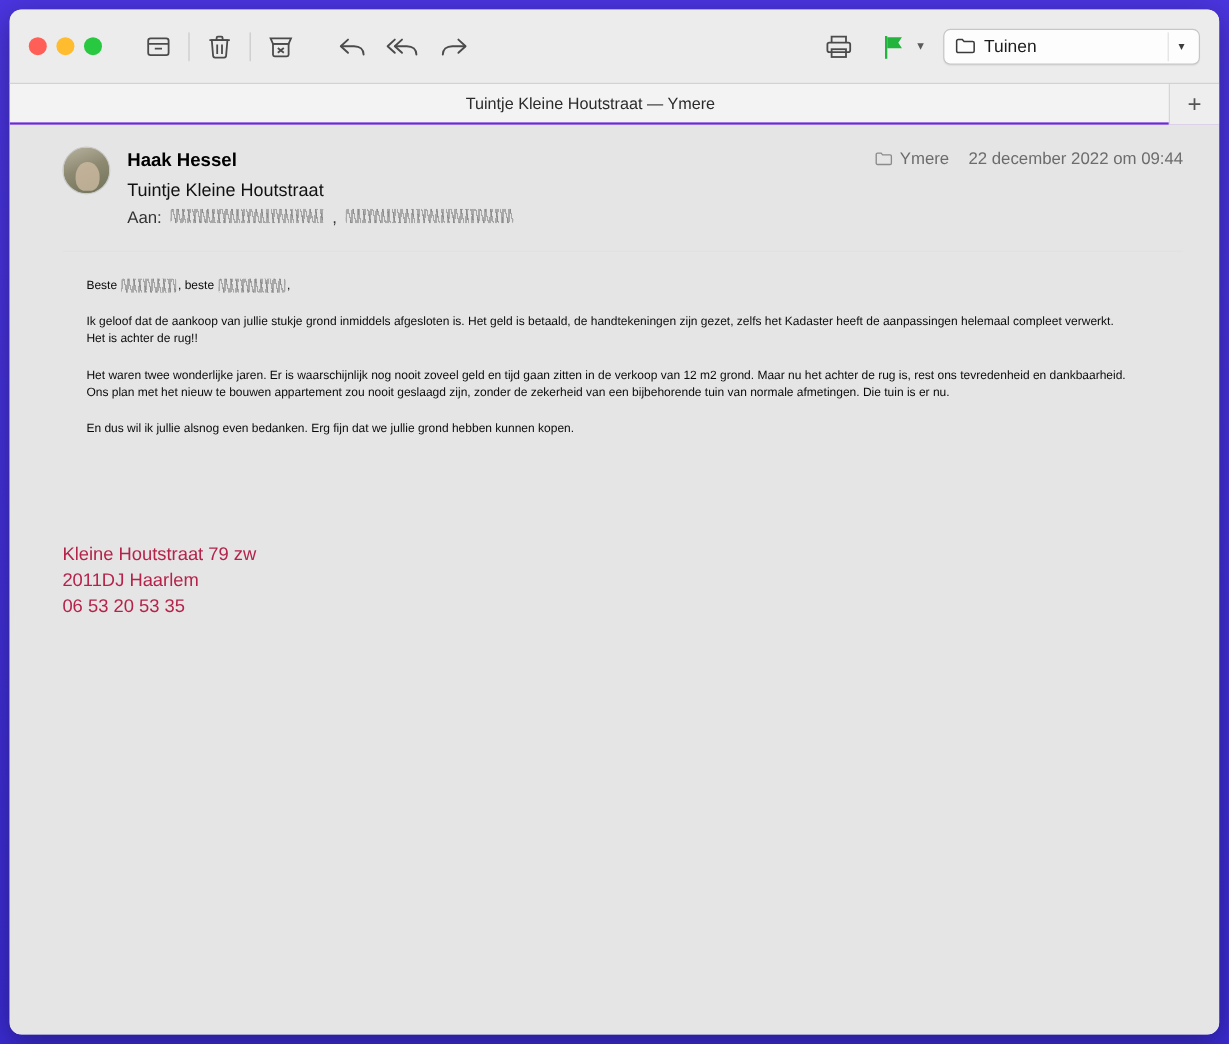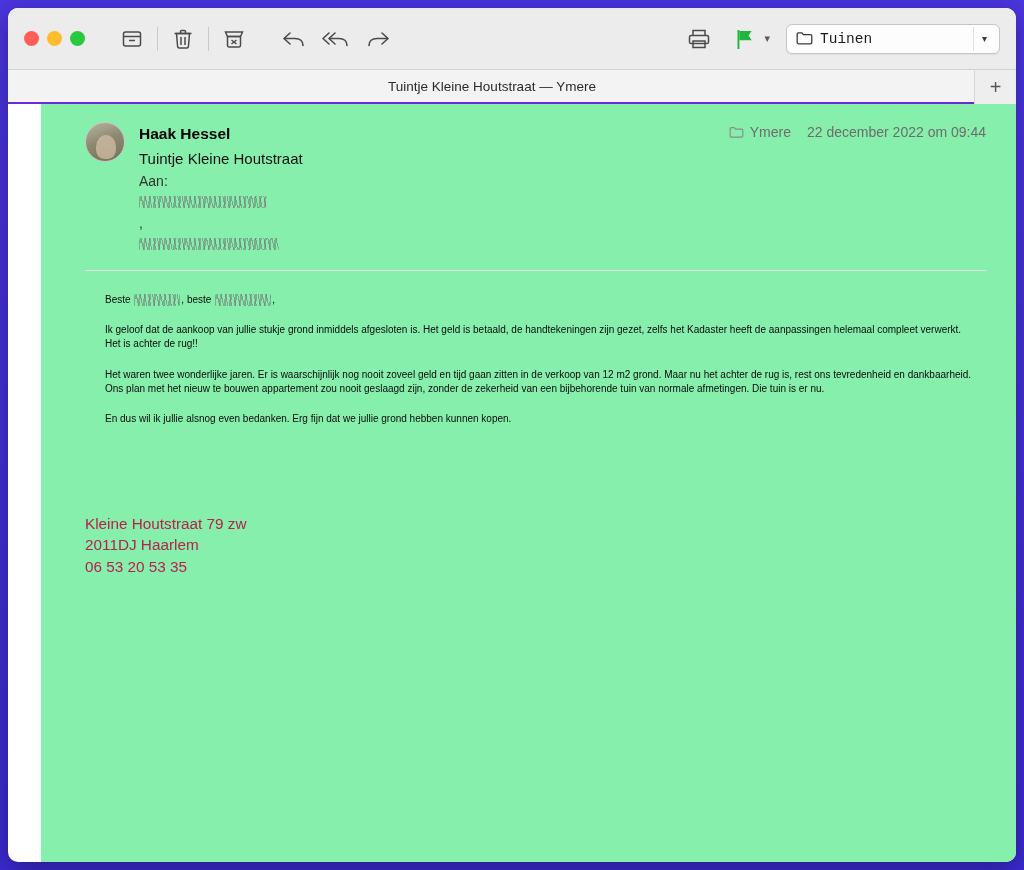--- a/index.html
+++ b/index.html
@@ -76,21 +76,21 @@
     border-radius: 6px;
     background: #fdfdfd;
     display: flex;
     align-items: center;
     padding: 0 4px 0 9px;
     font-size: 14.5px;
     color: #1b1b1b;
     box-shadow: 0 1px 1px rgba(0,0,0,0.06);
   }
   .folder-select .folder-ico { margin-right: 7px; display:flex; }
-  .folder-select .sel-label { flex: 1 1 auto; font-family: Liberation Mono, monospace; }
+  .folder-select .sel-label { flex: 1 1 auto; }
   .folder-select .sel-chev {
     width: 22px; height: 24px;
     display: flex; align-items: center; justify-content: center;
     border-left: 1px solid #e0e0e0;
     color: #3c3c3c;
     font-size: 10px;
   }
 
   
   .subheader {
@@ -117,24 +117,23 @@
     background: #eeeeee;
     display: flex; align-items: center; justify-content: center;
     color: #555;
     font-size: 20px;
     font-weight: 300;
   }
 
   
   .message {
     flex: 1 1 auto;
-    background: #86efac;
+    background: #e5e5e5;
     overflow: hidden;
     position: relative;
-    margin-left: 33px;
   }
   .msg-header {
     padding: 18px 30px 12px 44px;
     display: flex;
     position: relative;
   }
   .avatar {
     width: 40px; height: 40px;
     border-radius: 50%;
     background: linear-gradient(160deg,#b8b39f 0%, #8e8a72 45%, #6f7258 100%);
@@ -164,21 +163,20 @@
     color: #111;
     line-height: 1.6;
   }
   .to-row {
     display: flex;
     align-items: baseline;
     gap: 7px;
     font-size: 14px;
     color: #333;
     margin-top: 2px;
-    flex-direction: column;
   }
   .redacted {
     display: inline-block;
     height: 12px;
     border-radius: 2px;
     background:
       repeating-linear-gradient(96deg, rgba(120,120,120,0.55) 0px, rgba(120,120,120,0.55) 2px, rgba(255,255,255,0) 2px, rgba(255,255,255,0) 5px),
       repeating-linear-gradient(78deg, rgba(90,90,90,0.45) 0px, rgba(90,90,90,0.45) 1px, rgba(255,255,255,0) 1px, rgba(255,255,255,0) 4px);
     filter: blur(0.6px);
     vertical-align: middle;

